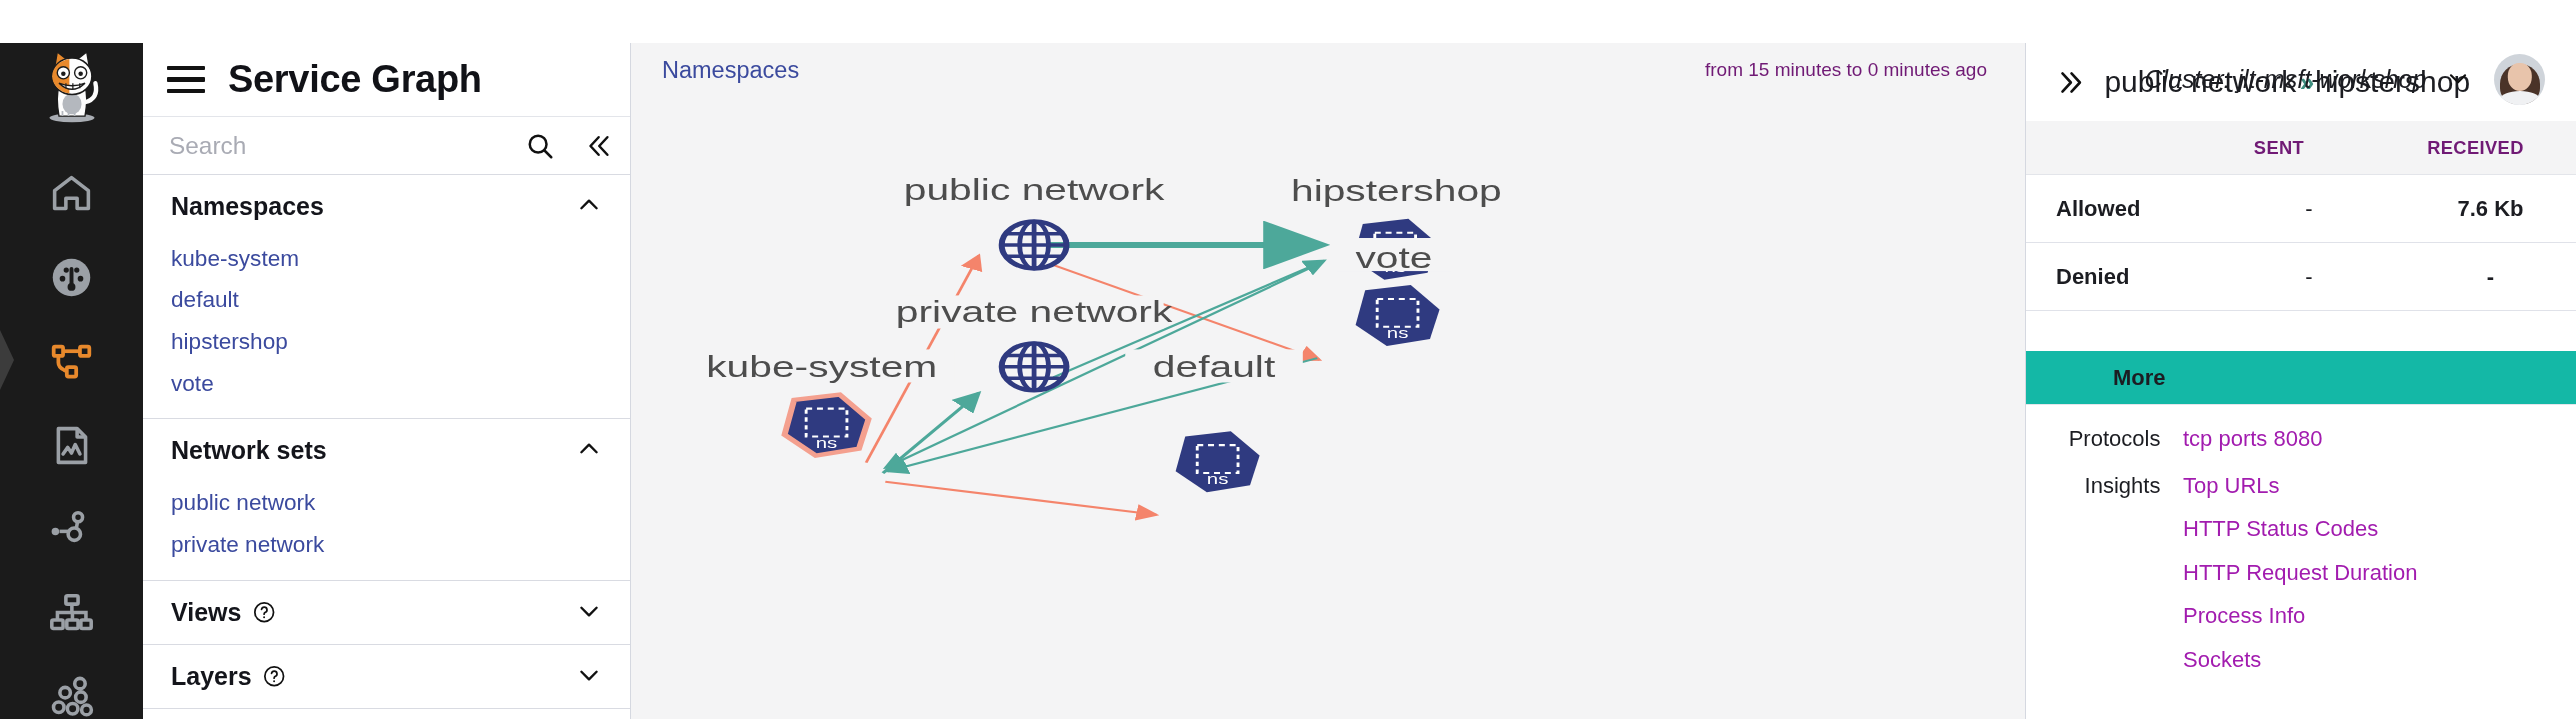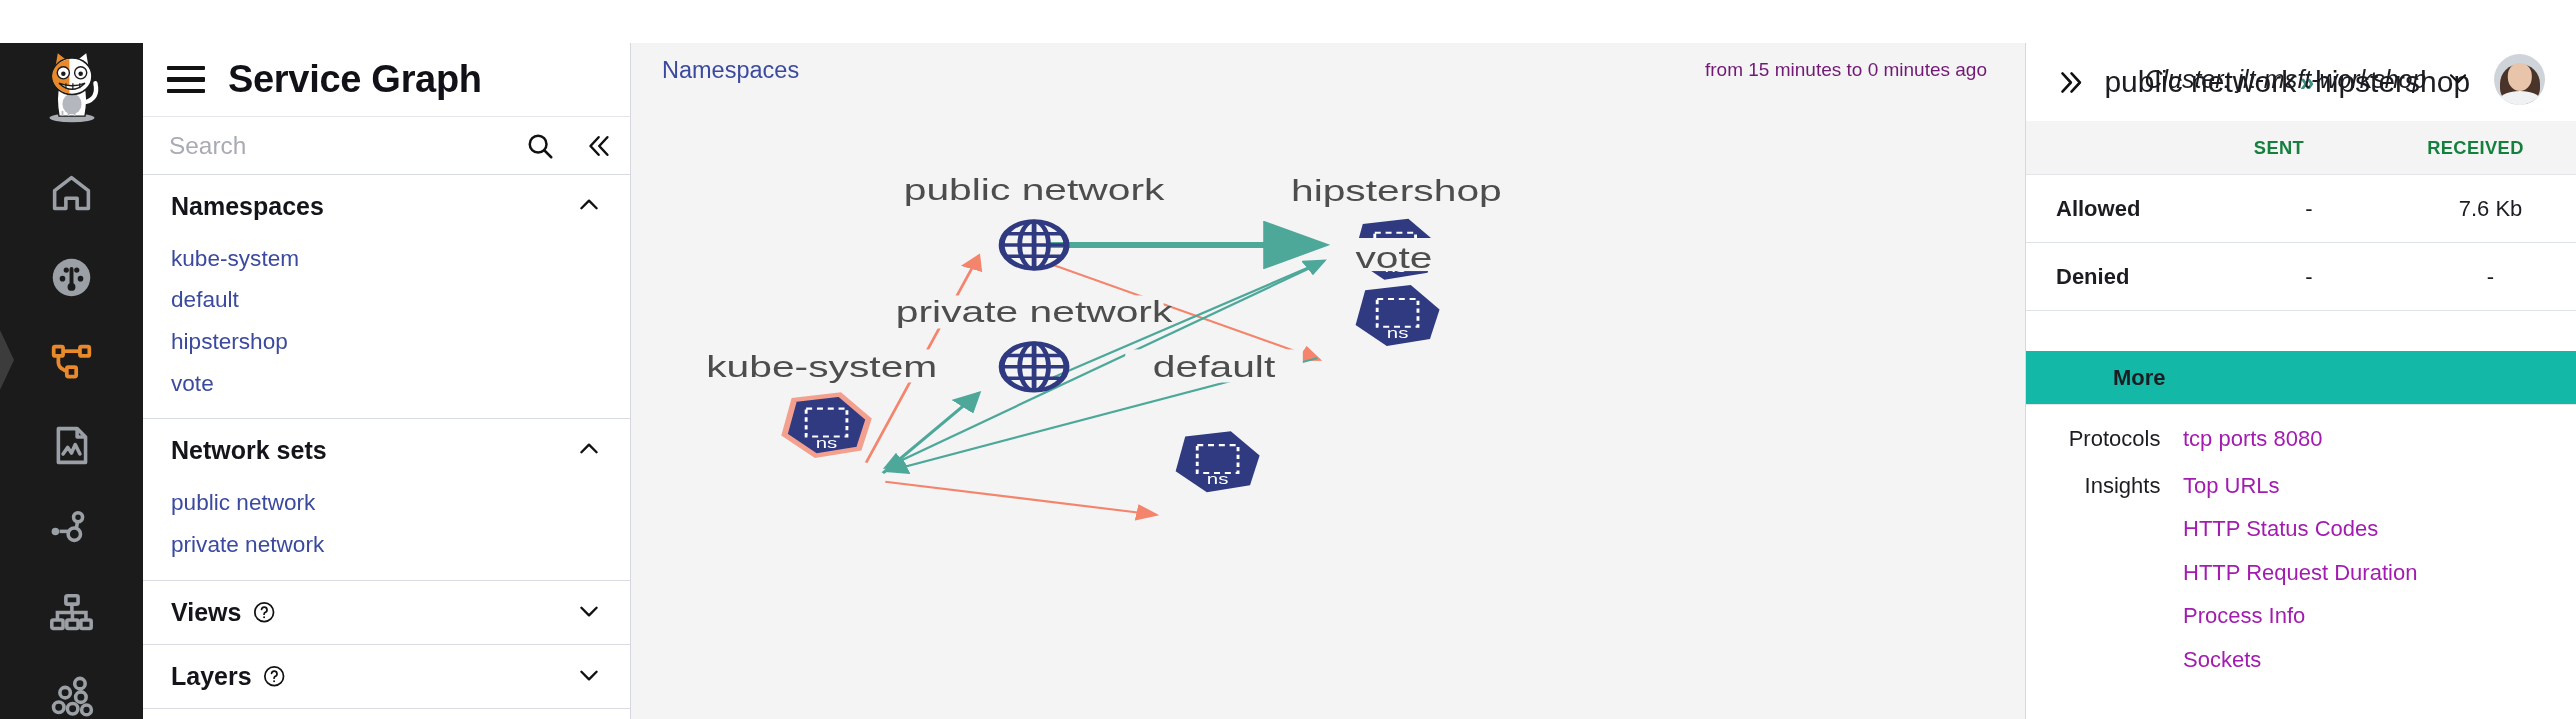--- a/index.html
+++ b/index.html
@@ -81,30 +81,30 @@
   
   .rightpanel { width: 550px; flex: 0 0 550px; height: 719px; background: #fff; display: flex; flex-direction: column; }
   .rp-header { height: 78px; display: flex; align-items: center; padding: 0 30px; gap: 17.4px; }
   .rp-collapse { cursor: pointer; display: flex; }
   .rp-title { font-size: 30px; color: #1c1d22; display: flex; align-items: center; gap: 3.5px; white-space: nowrap; }
   .rp-title .chev-teal { color: #3f8f80; font-size: 26px; font-weight: bold; letter-spacing:-2.6px; }
   .rp-tablehead {
     background: #f4f4f5; height: 54px; display: grid; grid-template-columns: 157px 192px 1fr;
     align-items: center; border-bottom: 0.9px solid #e3e5ea;
   }
-  .rp-tablehead div { font-size: 18.3px; font-weight: bold; color: #15803d; letter-spacing: 0.4px; }
+  .rp-tablehead div { font-size: 18.3px; font-weight: bold; color: #701a75; letter-spacing: 0.4px; }
   .th-sent { text-align: center; }
   .th-received { text-align: center; }
   .rp-row {
     height: 68px; display: grid; grid-template-columns: 157px 192px 1fr; align-items: center;
     border-bottom: 0.9px solid #e0e2e9; padding-left: 30px;
   }
   .rp-row .rlabel { font-size: 22px; font-weight: bold; color: #1c1d22; }
   .rp-row .rval { font-size: 22px; color: #1c1d22; text-align: center; }
-  .rp-row .rval.recv { text-align: center; }
+  .rp-row .rval.recv { text-align: center; font-weight: bold; }
   .rp-spacer { height: 40px; }
   .rp-more {
     background: #14b8a6; height: 54px; display: flex; align-items: center;
     padding-left: 87px; border-bottom: 0.9px solid #e3e5ea;
   }
   .rp-more span { font-size: 22px; font-weight: bold; color: #1c1d22; }
   .rp-kv { display: grid; grid-template-columns: 157px 1fr; padding: 21px 0 0 0; }
   .rp-kv .k { font-size: 22px; font-weight: normal; color: #1c1d22; text-align: right; padding-right: 22.6px; }
   .rp-kv .v { font-size: 22px; color: #a21caf; }
   .rp-kv .v.list div { padding-bottom: 17.4px; cursor: pointer; }

